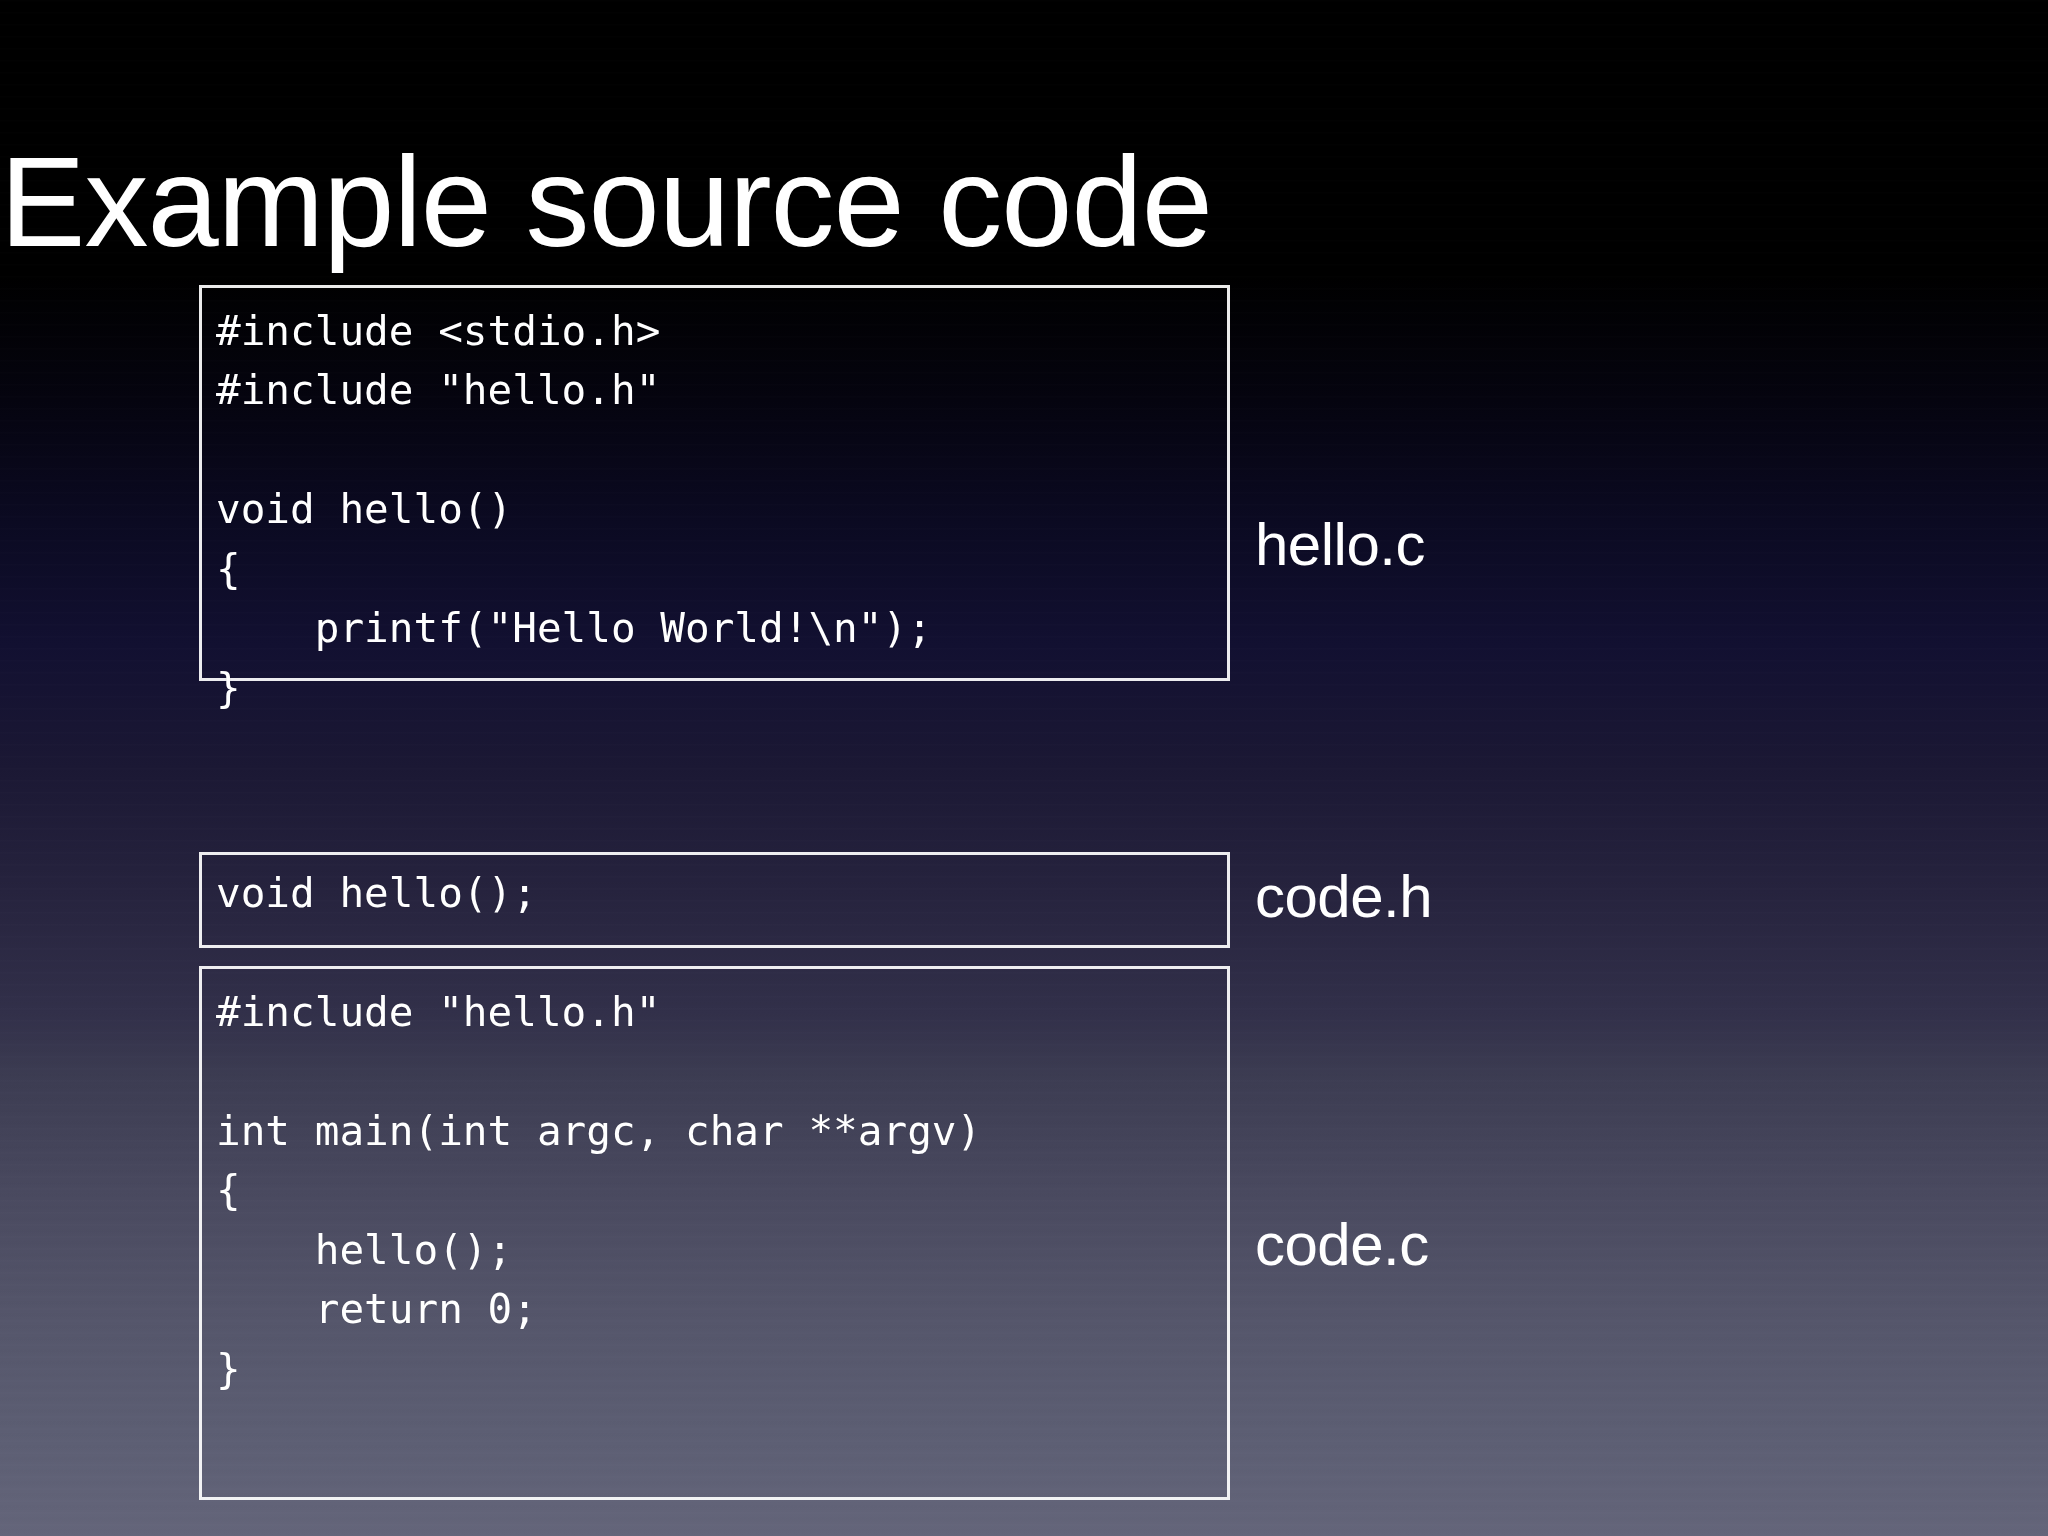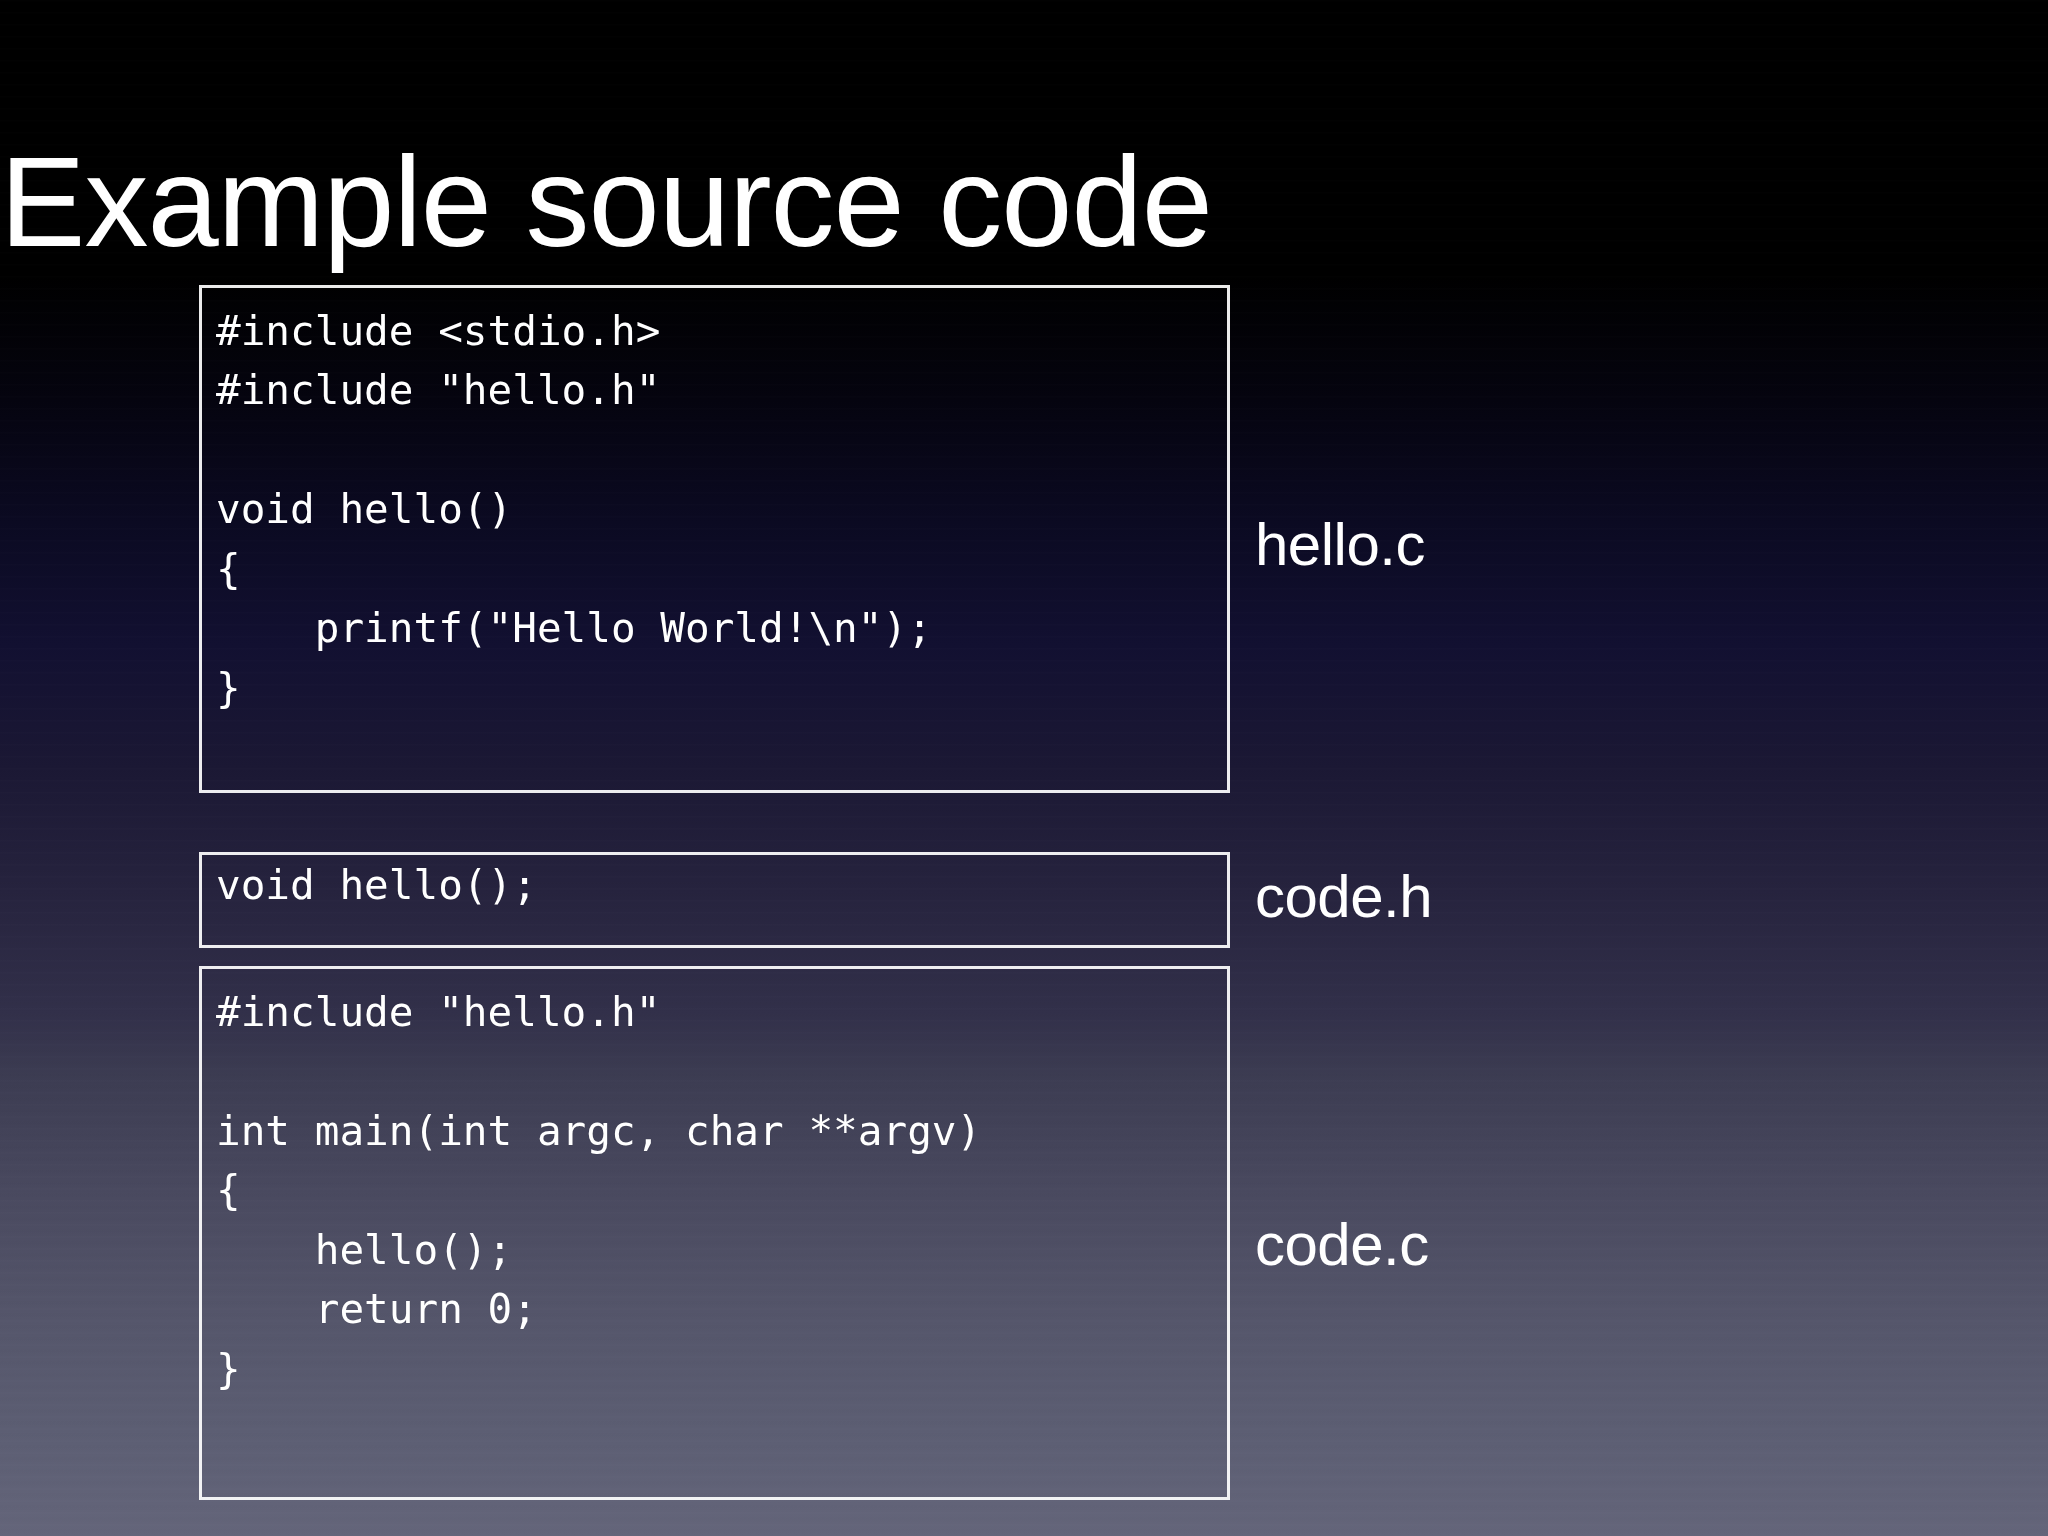--- a/index.html
+++ b/index.html
@@ -77,22 +77,22 @@
     margin: 0;
     color: #ffffff;
     font-family: "DejaVu Sans Mono", "Liberation Mono", monospace;
     font-size: 41px;
     line-height: 1.45;
     letter-spacing: 0px;
     white-space: pre;
     text-shadow: 0 0 1px rgba(0,0,0,0.25);
   }
 
-  #box-hello-c  { left: 199px; top: 285px;  width: 1031px; height: 508px; }
-  #box-hello-h  { left: 199px; top: 852px;  width: 1031px; height: 96px;  padding-top: 1px; padding-bottom: 12px; }
+  #box-hello-c  { left: 199px; top: 285px;  width: 1031px; height: 396px; }
+  #box-hello-h  { left: 199px; top: 852px;  width: 1031px; height: 96px;  padding-top: 9px; padding-bottom: 12px; }
   #box-main-c   { left: 199px; top: 966px;  width: 1031px; height: 534px; }
 
   .file-label {
     position: absolute;
     color: #ffffff;
     font-family: "Liberation Sans", sans-serif;
     font-size: 60px;
     font-weight: 400;
     line-height: 1;
     letter-spacing: -0.5px;

